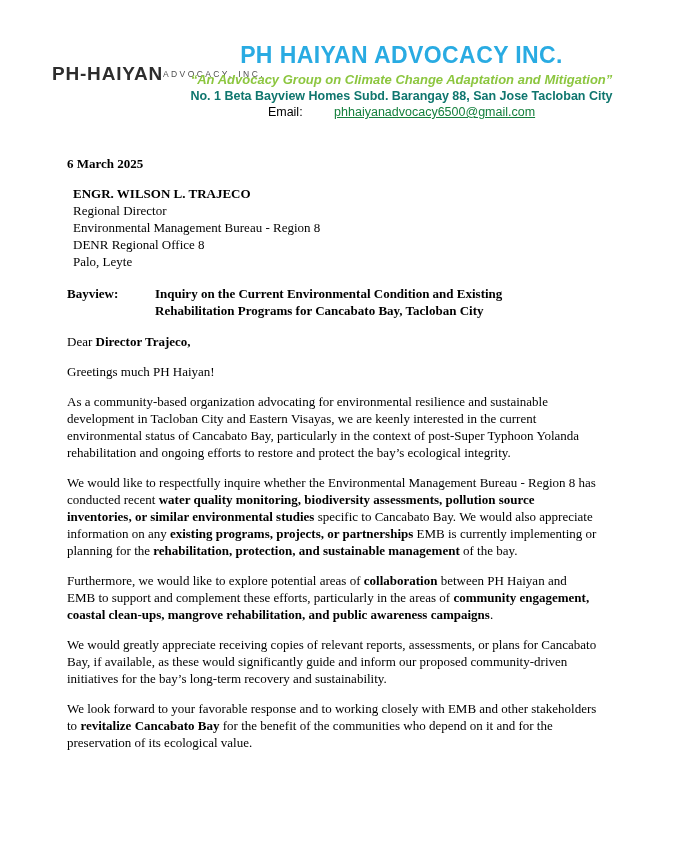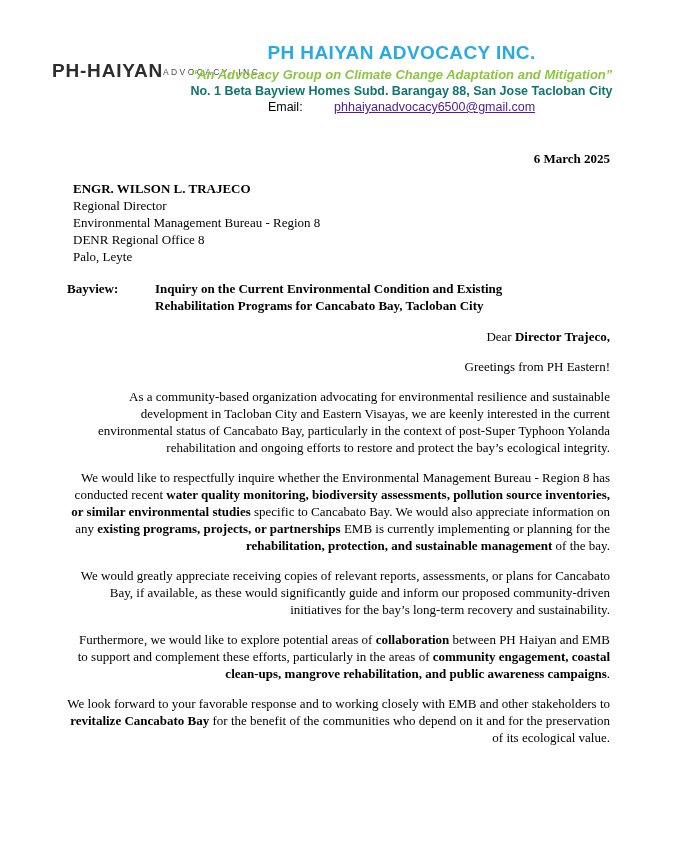--- a/index.html
+++ b/index.html
@@ -26,42 +26,42 @@
   .logo-name {
     font-size:19px; font-weight:600; letter-spacing:0.8px;
     color:#2d2d2d; margin-top:2px; white-space:nowrap;
   }
   .logo-sub {
     font-size:8.5px; letter-spacing:2.4px; color:#4e4e4e;
     margin-top:3px; white-space:nowrap;
   }
   .head-text { flex:1; text-align:center; padding-top:16px; }
   .org-title {
-    font-size:19px; font-weight:bold;
+    font-size:23px; font-weight:bold;
     color:var(--brand_blue, #29ABE2);
     letter-spacing:0.4px; white-space:nowrap;
   }
   .tagline {
     font-size:13px; font-weight:bold; font-style:italic;
     color:var(--brand_green, #8CC63F);
     margin-top:3px; white-space:nowrap;
   }
   .address {
     font-size:12.5px; font-weight:bold; color:#0f766e;
     margin-top:2px; white-space:nowrap;
   }
   .email-line { font-size:12.5px; margin-top:2px; }
-  .email-link { color:#4c1d95; text-decoration:underline; cursor:pointer;padding-left:28px; }
+  .email-link { color:#15803d; text-decoration:underline; cursor:pointer;padding-left:28px; }
 
   
   .letter-body {
     padding:36px 63px 0 67px;
     font-size:13px; line-height:17px;
   }
-  .letter-body p { margin:0 0 13px 0;text-align:right; }
+  .letter-body p { margin:0 12px 13px 0; }
   .date { font-weight:bold; margin:0 0 17px 0; }
   .recipient { margin:0 0 15px 6px; }
   .bold, .b { font-weight:bold; }
   .subject-row { display:flex; font-weight:bold; margin:0 0 14px 0; }
   .subject-label { width:88px; flex-shrink:0; }
 </style>
 </head>
 <body>
 
 <div class="page">
@@ -109,21 +109,21 @@
 
     <div class="subject-row">
       <div class="subject-label">Bayview:</div>
       <div class="subject-text">
         <div>Inquiry on the Current Environmental Condition and Existing</div>
         <div>Rehabilitation Programs for Cancabato Bay, Tacloban City</div>
       </div>
     </div>
 
     <p><span>Dear </span><span class="b">Director Trajeco,</span></p>
-    <p><span>Greetings from PH Eastern!</span></p>
+    <p><span>Greetings much PH Haiyan!</span></p>
     <p><span>As a community-based organization advocating for environmental resilience and sustainable development in Tacloban City and Eastern Visayas, we are keenly interested in the current environmental status of Cancabato Bay, particularly in the context of post-Super Typhoon Yolanda rehabilitation and ongoing efforts to restore and protect the bay’s ecological integrity.</span></p>
     <p><span>We would like to respectfully inquire whether the Environmental Management Bureau - Region 8 has conducted recent </span><span class="b">water quality monitoring, biodiversity assessments, pollution source inventories, or similar environmental studies</span><span> specific to Cancabato Bay. We would also appreciate information on any </span><span class="b">existing programs, projects, or partnerships</span><span> EMB is currently implementing or planning for the </span><span class="b">rehabilitation, protection, and sustainable management</span><span> of the bay.</span></p>
+    <p><span>Furthermore, we would like to explore potential areas of </span><span class="b">collaboration</span><span> between PH Haiyan and EMB to support and complement these efforts, particularly in the areas of </span><span class="b">community engagement, coastal clean-ups, mangrove rehabilitation, and public awareness campaigns</span><span>.</span></p>
     <p><span>We would greatly appreciate receiving copies of relevant reports, assessments, or plans for Cancabato Bay, if available, as these would significantly guide and inform our proposed community-driven initiatives for the bay’s long-term recovery and sustainability.</span></p>
-    <p><span>Furthermore, we would like to explore potential areas of </span><span class="b">collaboration</span><span> between PH Haiyan and EMB to support and complement these efforts, particularly in the areas of </span><span class="b">community engagement, coastal clean-ups, mangrove rehabilitation, and public awareness campaigns</span><span>.</span></p>
     <p><span>We look forward to your favorable response and to working closely with EMB and other stakeholders to </span><span class="b">revitalize Cancabato Bay</span><span> for the benefit of the communities who depend on it and for the preservation of its ecological value.</span></p>
   </main>
 
 </div>
 
 </body></html>

